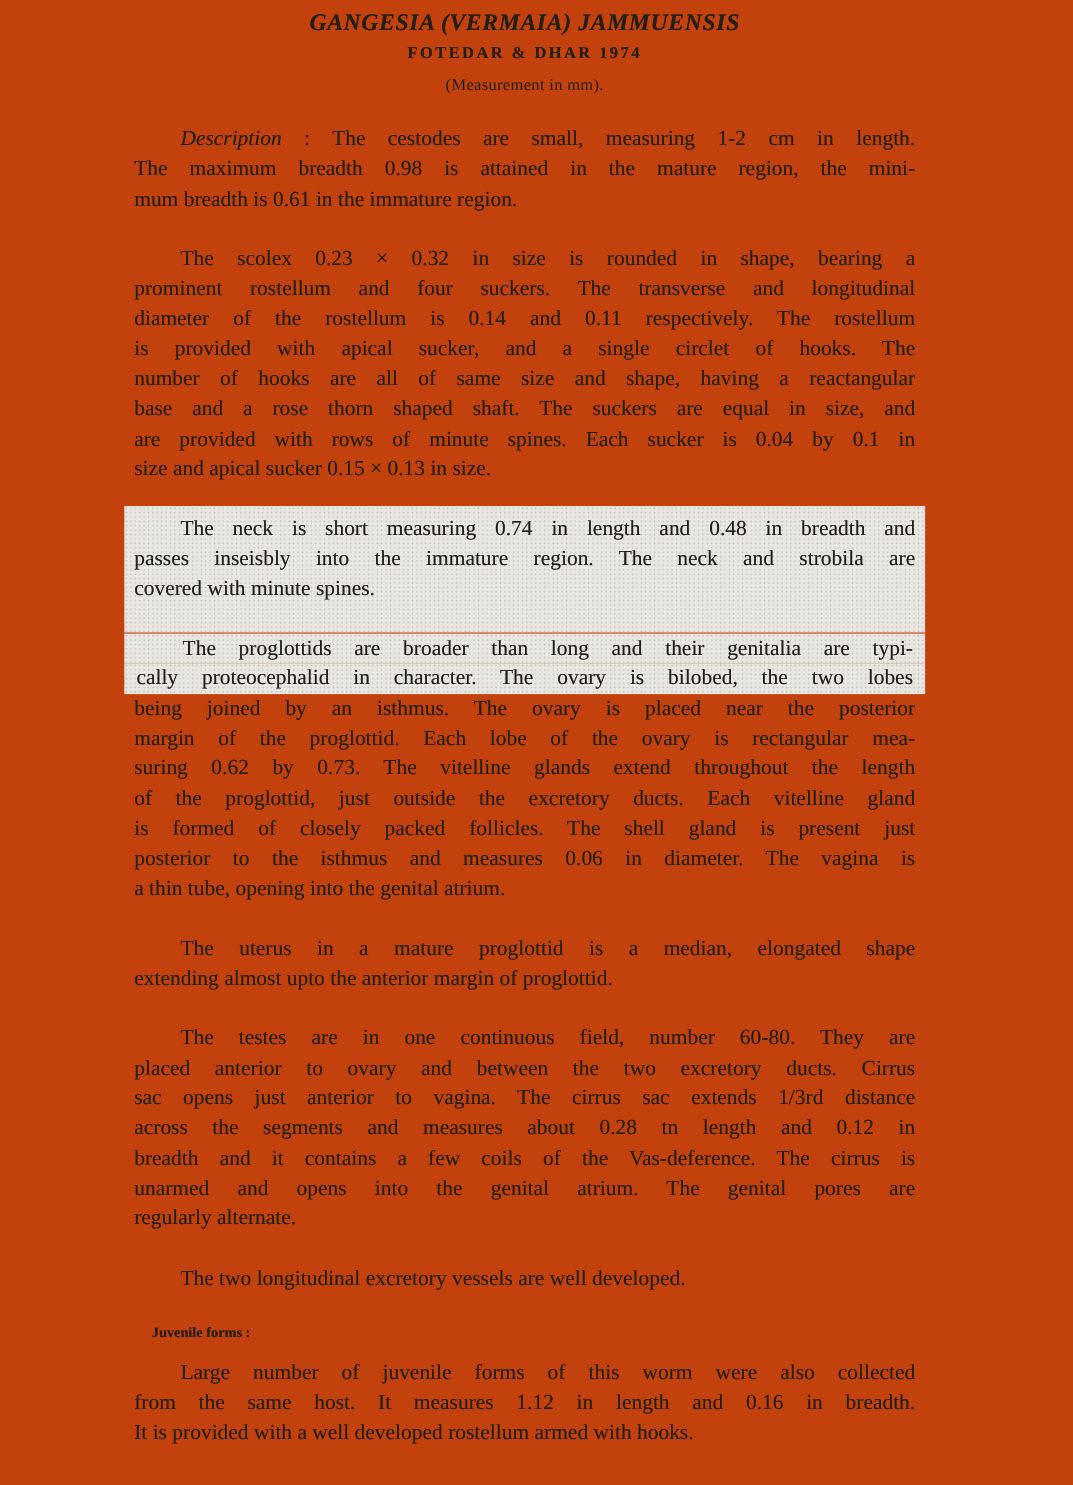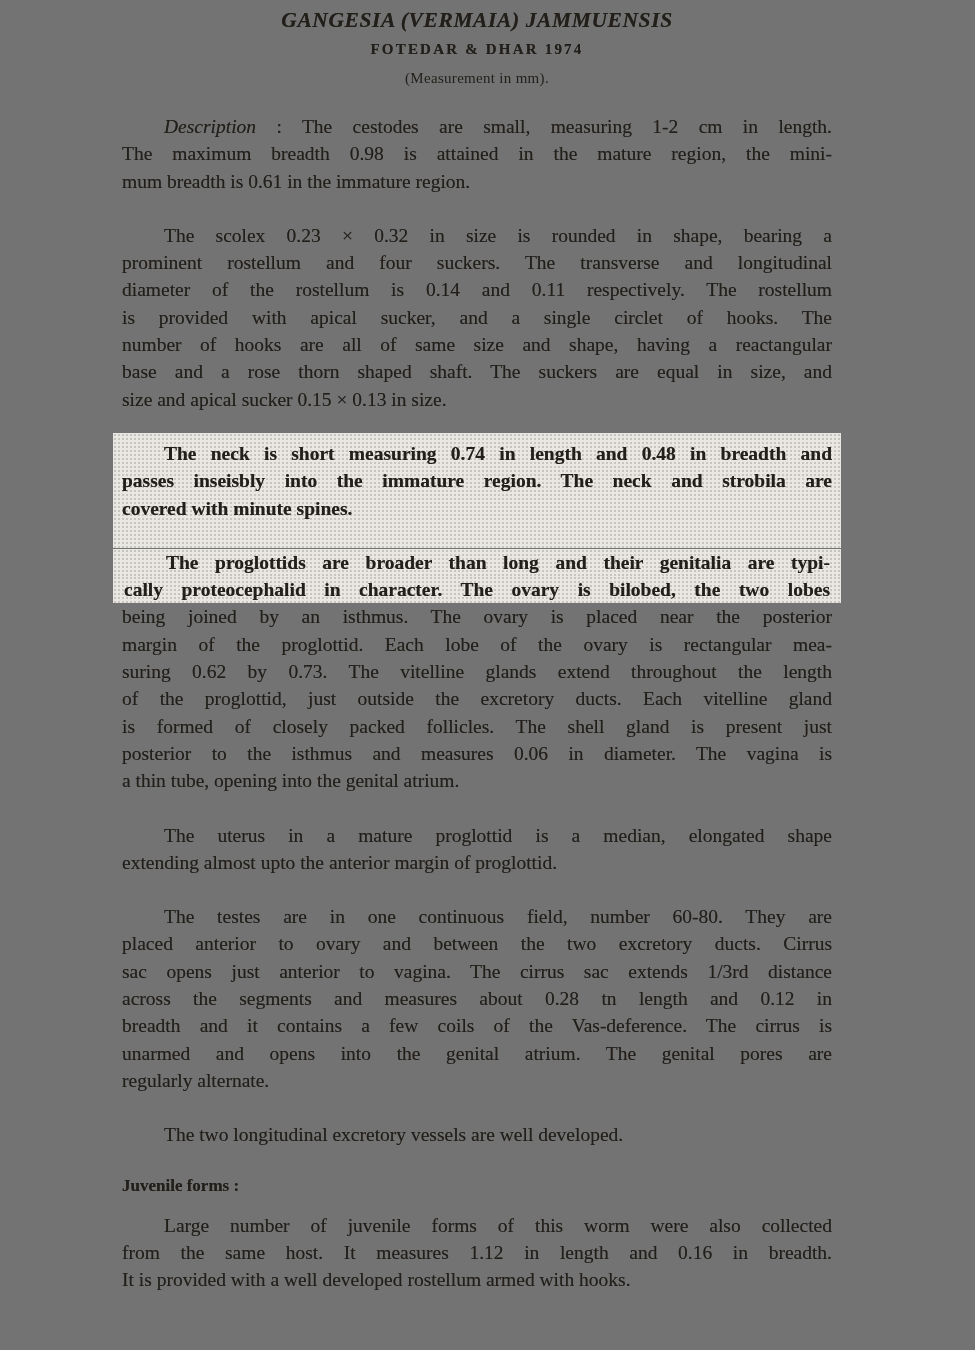--- a/index.html
+++ b/index.html
@@ -4,21 +4,21 @@
 <style>
   html, body { margin: 0; padding: 0; }
   body {
     width: 975px; height: 1350px; overflow: hidden;
     background: #fdfdfc;
     font-family: "Liberation Serif", "DejaVu Serif", serif;
     color: #221f1b;
   }
   .page {
     position: relative; width: 975px; height: 1350px;
-    background: #737373;
+    background: #c2410c;
   }
   .content {
     position: absolute; left: 122px; top: 8px; width: 710px;
   }
   
   .species-title {
     font-style: italic; font-weight: 600;
     font-size: 21.5px; letter-spacing: 0.6px;
     text-align: center; margin: 0;
     text-shadow: 0 0 0.5px rgba(30,27,22,.7);
@@ -44,32 +44,31 @@
     text-align: justify;
     text-align-last: justify;
   }
   .line.first { text-indent: 42px; }
   .line.last { text-align-last: left; }
   
   .shade-full, .line.shaded {
     background-color: #e9e7e1;
     background-image: radial-gradient(rgba(108,102,92,0.28) 0.7px, rgba(0,0,0,0) 0.9px);
     background-size: 4px 4px;
-    font-weight: bold;
   }
   .shade-full {
     padding: 7px 9px 26px 9px;
     margin: -7px -9px 1px -9px;
   }
   .line.shaded {
     padding: 0 11px; margin: 0 -9px;
   }
   .heading {
-    font-weight: 700; font-size: 17px;
-    margin: 2px 0 16px 0;
+    font-weight: 700; font-size: 13px;
+    margin: 2px 0 16px 16px;
     text-shadow: 0 0 0.4px rgba(30,27,22,.6);
   }
 </style>
 </head>
 <body>
 
 <div class="page">
   <div class="content">
     <h1 class="species-title">GANGESIA (VERMAIA) JAMMUENSIS</h1>
     <h2 class="authority-line">FOTEDAR &amp; DHAR 1974</h2>
@@ -81,20 +80,21 @@
           <span class="line">The maximum breadth 0.98 is attained in the mature region, the mini-</span>
           <span class="line last">mum breadth is 0.61 in the immature region.</span>
         </p>
         <p class="para">
           <span class="line first">The scolex 0.23 × 0.32 in size is rounded in shape, bearing a</span>
           <span class="line">prominent rostellum and four suckers. The transverse and longitudinal</span>
           <span class="line">diameter of the rostellum is 0.14 and 0.11 respectively. The rostellum</span>
           <span class="line">is provided with apical sucker, and a single circlet of hooks. The</span>
           <span class="line">number of hooks are all of same size and shape, having a reactangular</span>
           <span class="line">base and a rose thorn shaped shaft. The suckers are equal in size, and</span>
+          <span class="line">are provided with rows of minute spines. Each sucker is 0.04 by 0.1 in</span>
           <span class="line last">size and apical sucker 0.15 × 0.13 in size.</span>
         </p>
         <p class="para shade-full">
           <span class="line first">The neck is short measuring 0.74 in length and 0.48 in breadth and</span>
           <span class="line">passes inseisbly into the immature region. The neck and strobila are</span>
           <span class="line last">covered with minute spines.</span>
         </p>
         <p class="para">
           <span class="line first shaded">The proglottids are broader than long and their genitalia are typi-</span>
           <span class="line shaded">cally proteocephalid in character. The ovary is bilobed, the two lobes</span>

